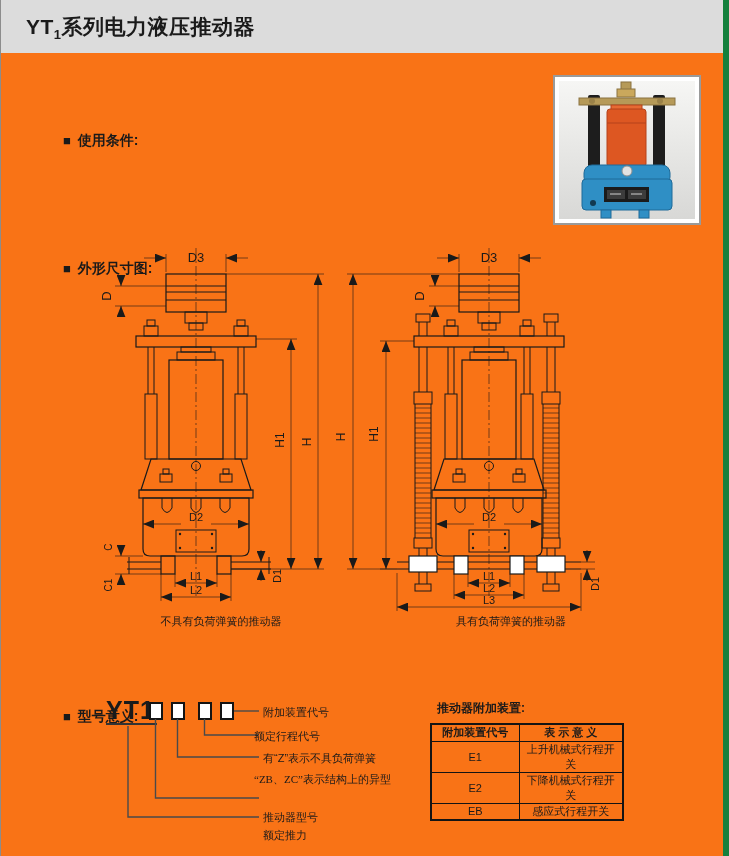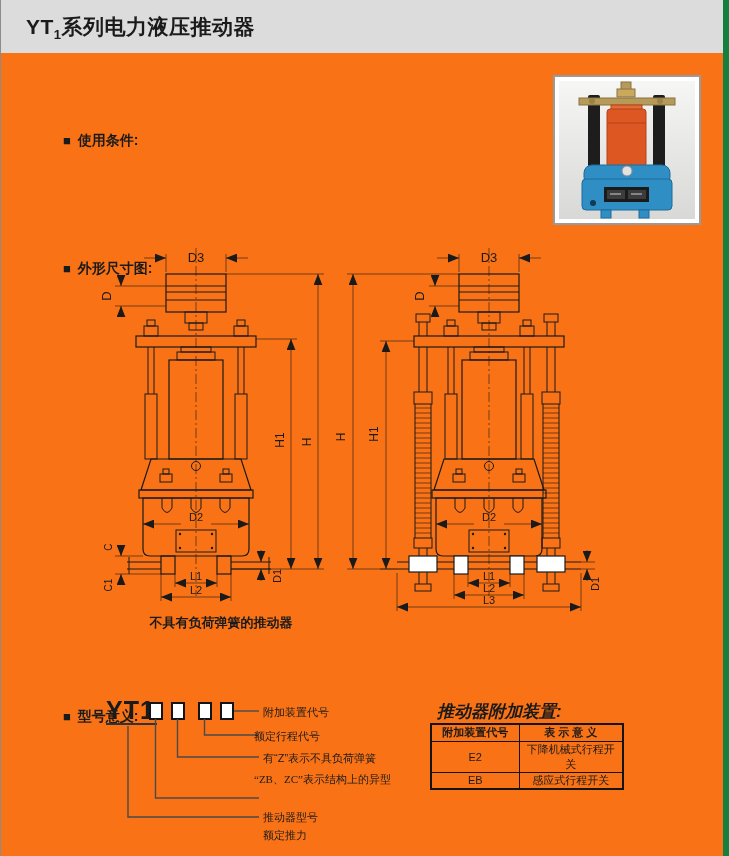--- a/index.html
+++ b/index.html
@@ -10,26 +10,26 @@
   #header-bar { position:absolute; left:0; top:0; width:727px; height:53px; background:#dcdcdc; }
   #page-title { position:absolute; left:25px; top:0; line-height:53px; font-size:21px; font-weight:bold; letter-spacing:.5px; }
   #page-title .sub { font-size:13px; vertical-align:sub; }
   .section-heading { position:absolute; font-size:14px; font-weight:bold;margin-top:44px; }
   .section-heading .marker { font-size:13px; margin-right:7px; }
   .bullet-list { position:absolute; left:46px; top:112px; }
   .bullet-row { font-size:12px; line-height:22px; white-space:nowrap; }
   .bullet-row .dot { font-size:11px; margin-right:7px; }
   #photo-box { position:absolute; left:552px; top:75px; width:148px; height:150px;
                border:2px solid #9a9a9a; background:#fff; padding:4px; }
-  .caption { position:absolute; font-size:13px; font-weight:bold; text-align:center; }
+  .caption { position:absolute; font-size:11px; font-weight:normal; text-align:center; }
   #yt1-mark { position:absolute; left:105px; top:697px; font-size:25px; font-weight:bold;
               letter-spacing:1px; border-bottom:2.5px solid #333; line-height:1.05; padding-right:2px; }
   .model-box { position:absolute; top:702px; width:14px; height:18px; border:2px solid #141414; background:#fff; }
   .model-label { position:absolute; font-size:11px; white-space:nowrap; }
-  #acc-title { position:absolute; left:436px; top:700px; font-size:17px; font-weight:bold;font-style:italic; }
+  #acc-title { position:absolute; left:436px; top:700px; font-size:12px; font-weight:bold; }
   #acc-table { position:absolute; left:429px; top:723px; border-collapse:collapse; font-size:11px;
                border:2px solid #141414; }
   #acc-table th, #acc-table td { border:1px solid #141414; text-align:center; height:17px; padding:0 4px; }
   #acc-table th { font-weight:bold; }
   .c1 { width:88px; } .c2 { width:104px; }
   svg text { font-family:"Liberation Sans","DejaVu Sans",sans-serif; }
 </style>
 </head>
 <body>
 
@@ -319,20 +319,21 @@
       <text x="158" y="336" font-size="11" text-anchor="middle">L1</text>
       <text x="158" y="348" font-size="11" text-anchor="middle">L2</text>
       <text x="158" y="360" font-size="11" text-anchor="middle">L3</text>
       <text x="268" y="340" font-size="11" text-anchor="middle" transform="rotate(-90 268 340)">D1</text>
       <text x="47" y="190" font-size="12" text-anchor="middle" transform="rotate(-90 47 190)">H1</text>
       <text x="14" y="193" font-size="12" text-anchor="middle" transform="rotate(-90 14 193)">H</text>
     </g>
   </svg>
 
   <div class="caption" style="left:70px; top:614px; width:300px;">不具有负荷弹簧的推动器</div>
+  <div class="caption" style="left:330px; top:614px; width:360px;">具有负荷弹簧的推动器</div>
 
   <div class="section-heading" style="left:62px; top:664px;">
     <span class="marker">■</span><span>型号意义:</span>
   </div>
 
   <div id="yt1-mark">YT1</div>
   <div class="model-box" style="left:148px;"></div>
   <div class="model-box" style="left:170px;"></div>
   <div class="model-box" style="left:197px;"></div>
   <div class="model-box" style="left:219px;"></div>
@@ -353,20 +354,24 @@
   <div class="model-label" style="left:253px; top:772px;font-family:Liberation Serif, serif;">“ZB、ZC”表示结构上的异型</div>
   <div class="model-label" style="left:262px; top:828px;">额定推力</div>
   <div class="model-label" style="left:262px; top:810px;">推动器型号</div>
 
   <div id="acc-title">推动器附加装置:</div>
   <table id="acc-table">
     <tbody>
         <tr>
       <th class="c1">附加装置代号</th>
       <th class="c2">表 示 意 义</th>
+    </tr>
+    <tr>
+      <td>E1</td>
+      <td>上升机械式行程开关</td>
     </tr>
     <tr>
       <td>E2</td>
       <td>下降机械式行程开关</td>
     </tr>
     <tr>
       <td>EB</td>
       <td>感应式行程开关</td>
     </tr>
   </tbody>

